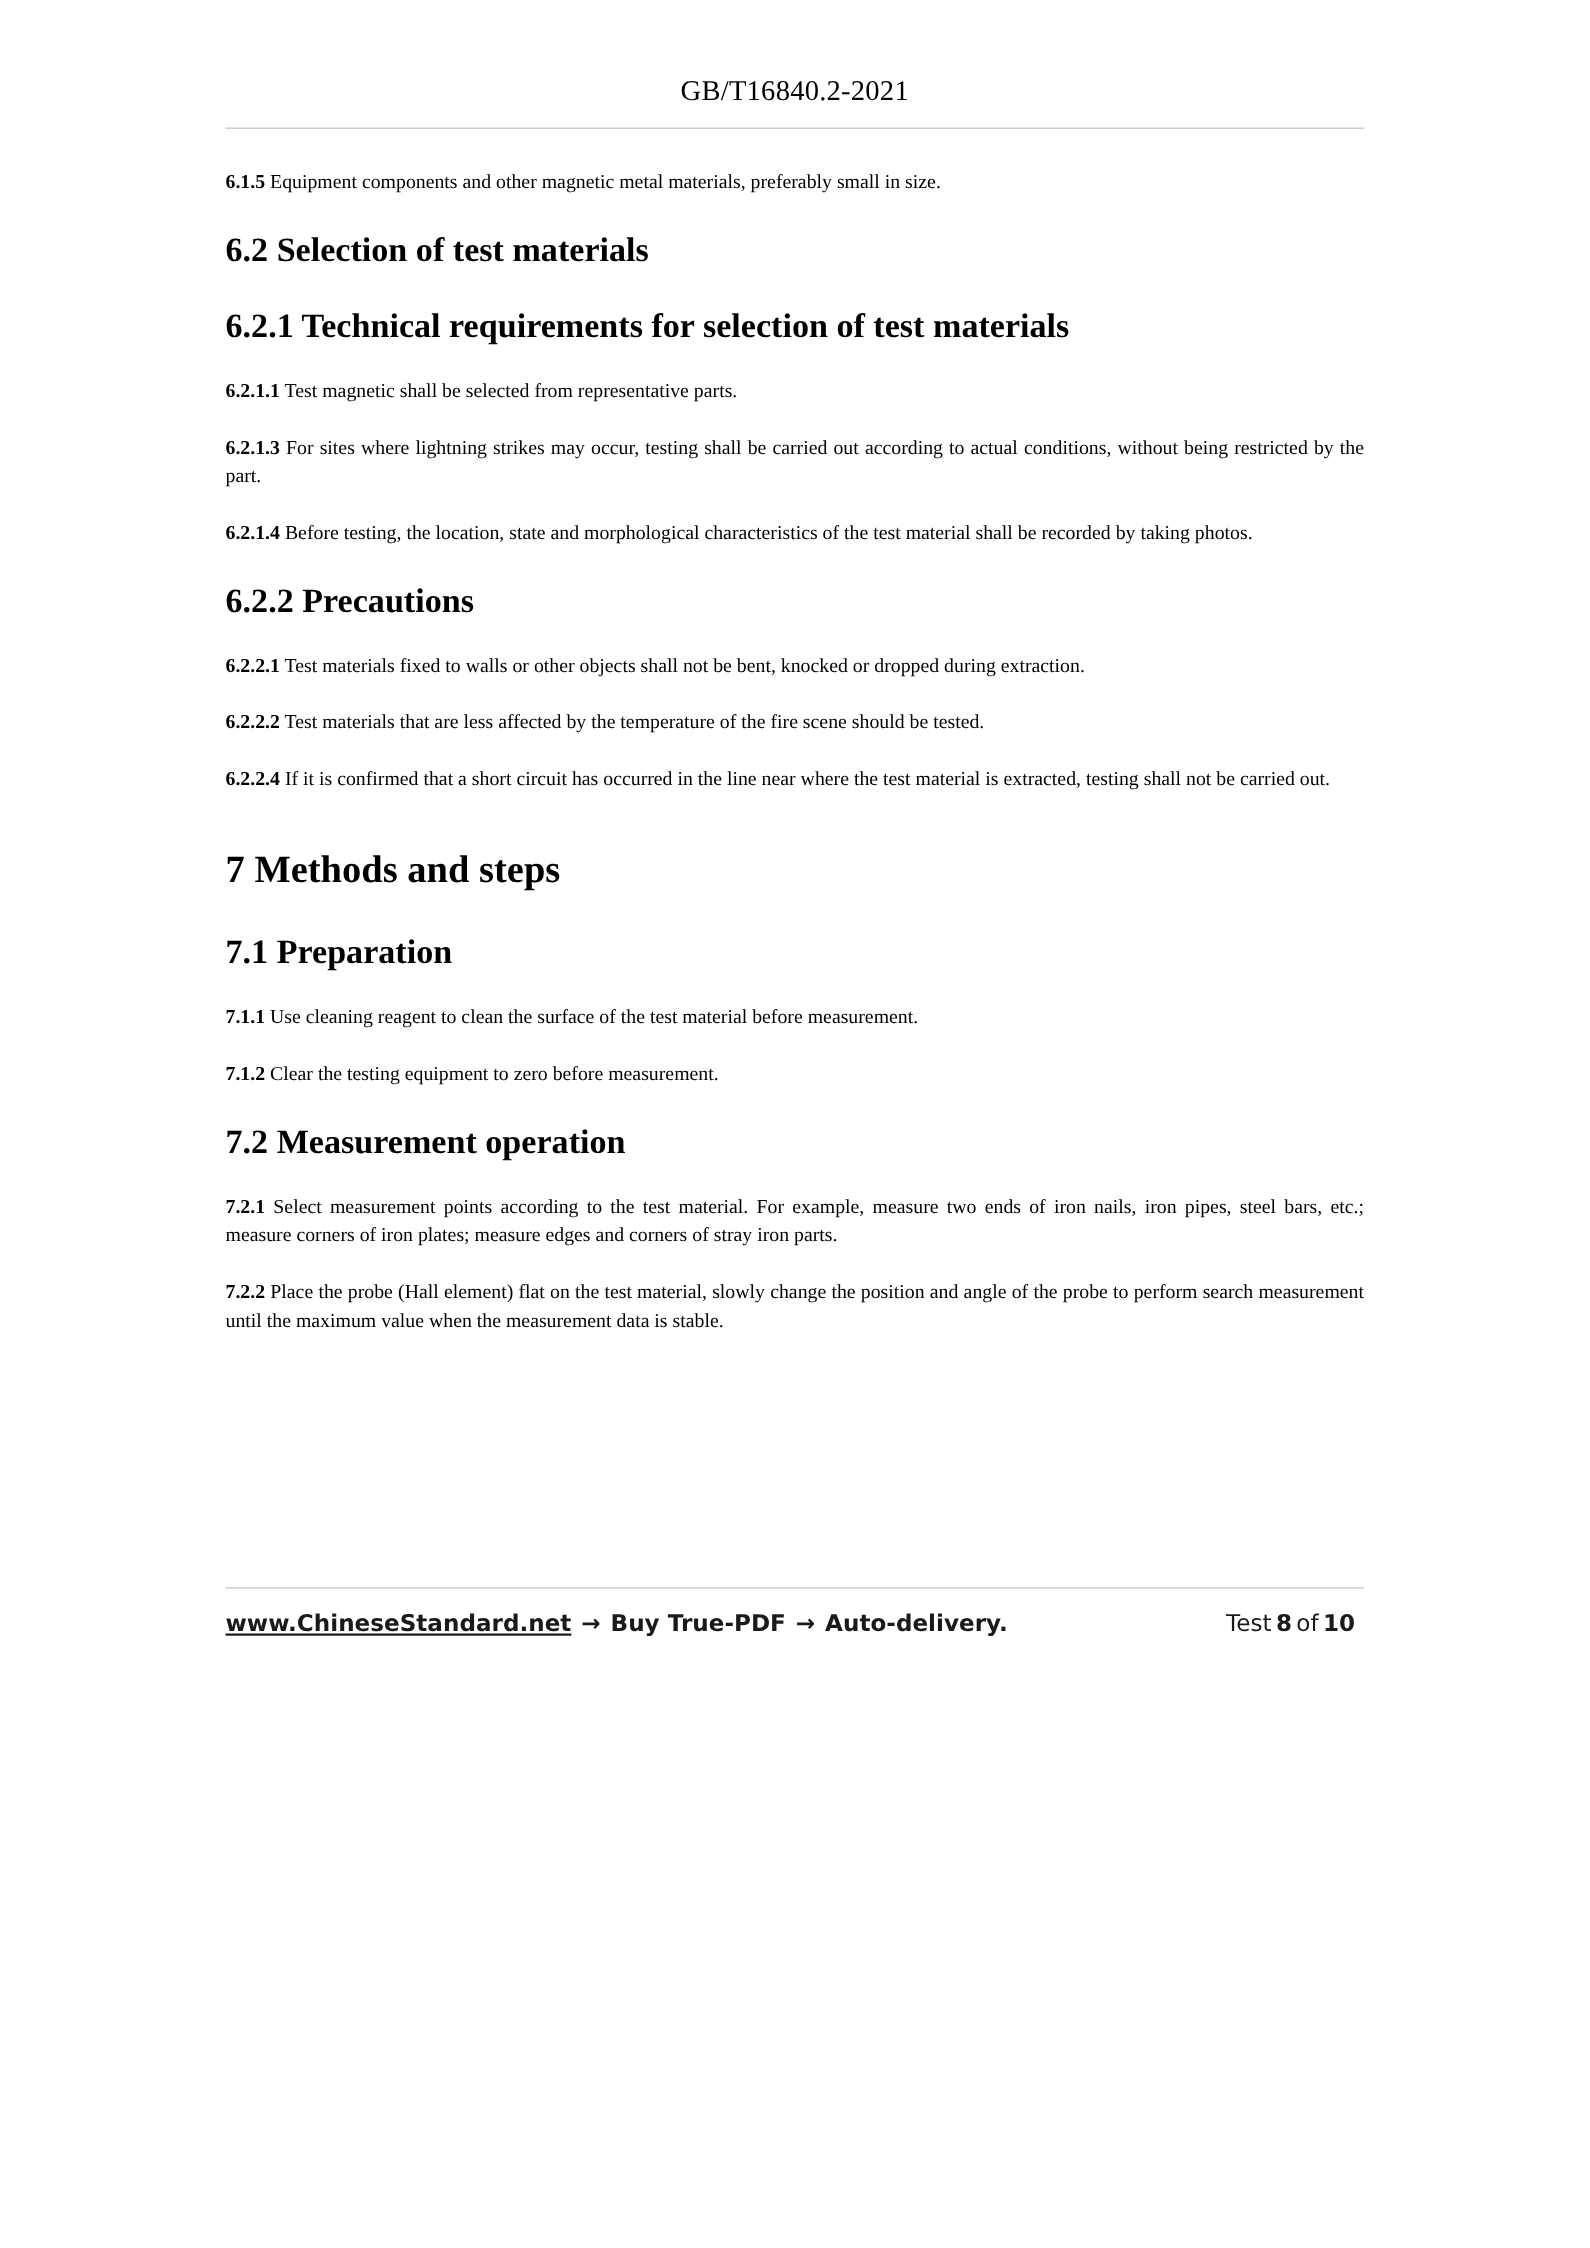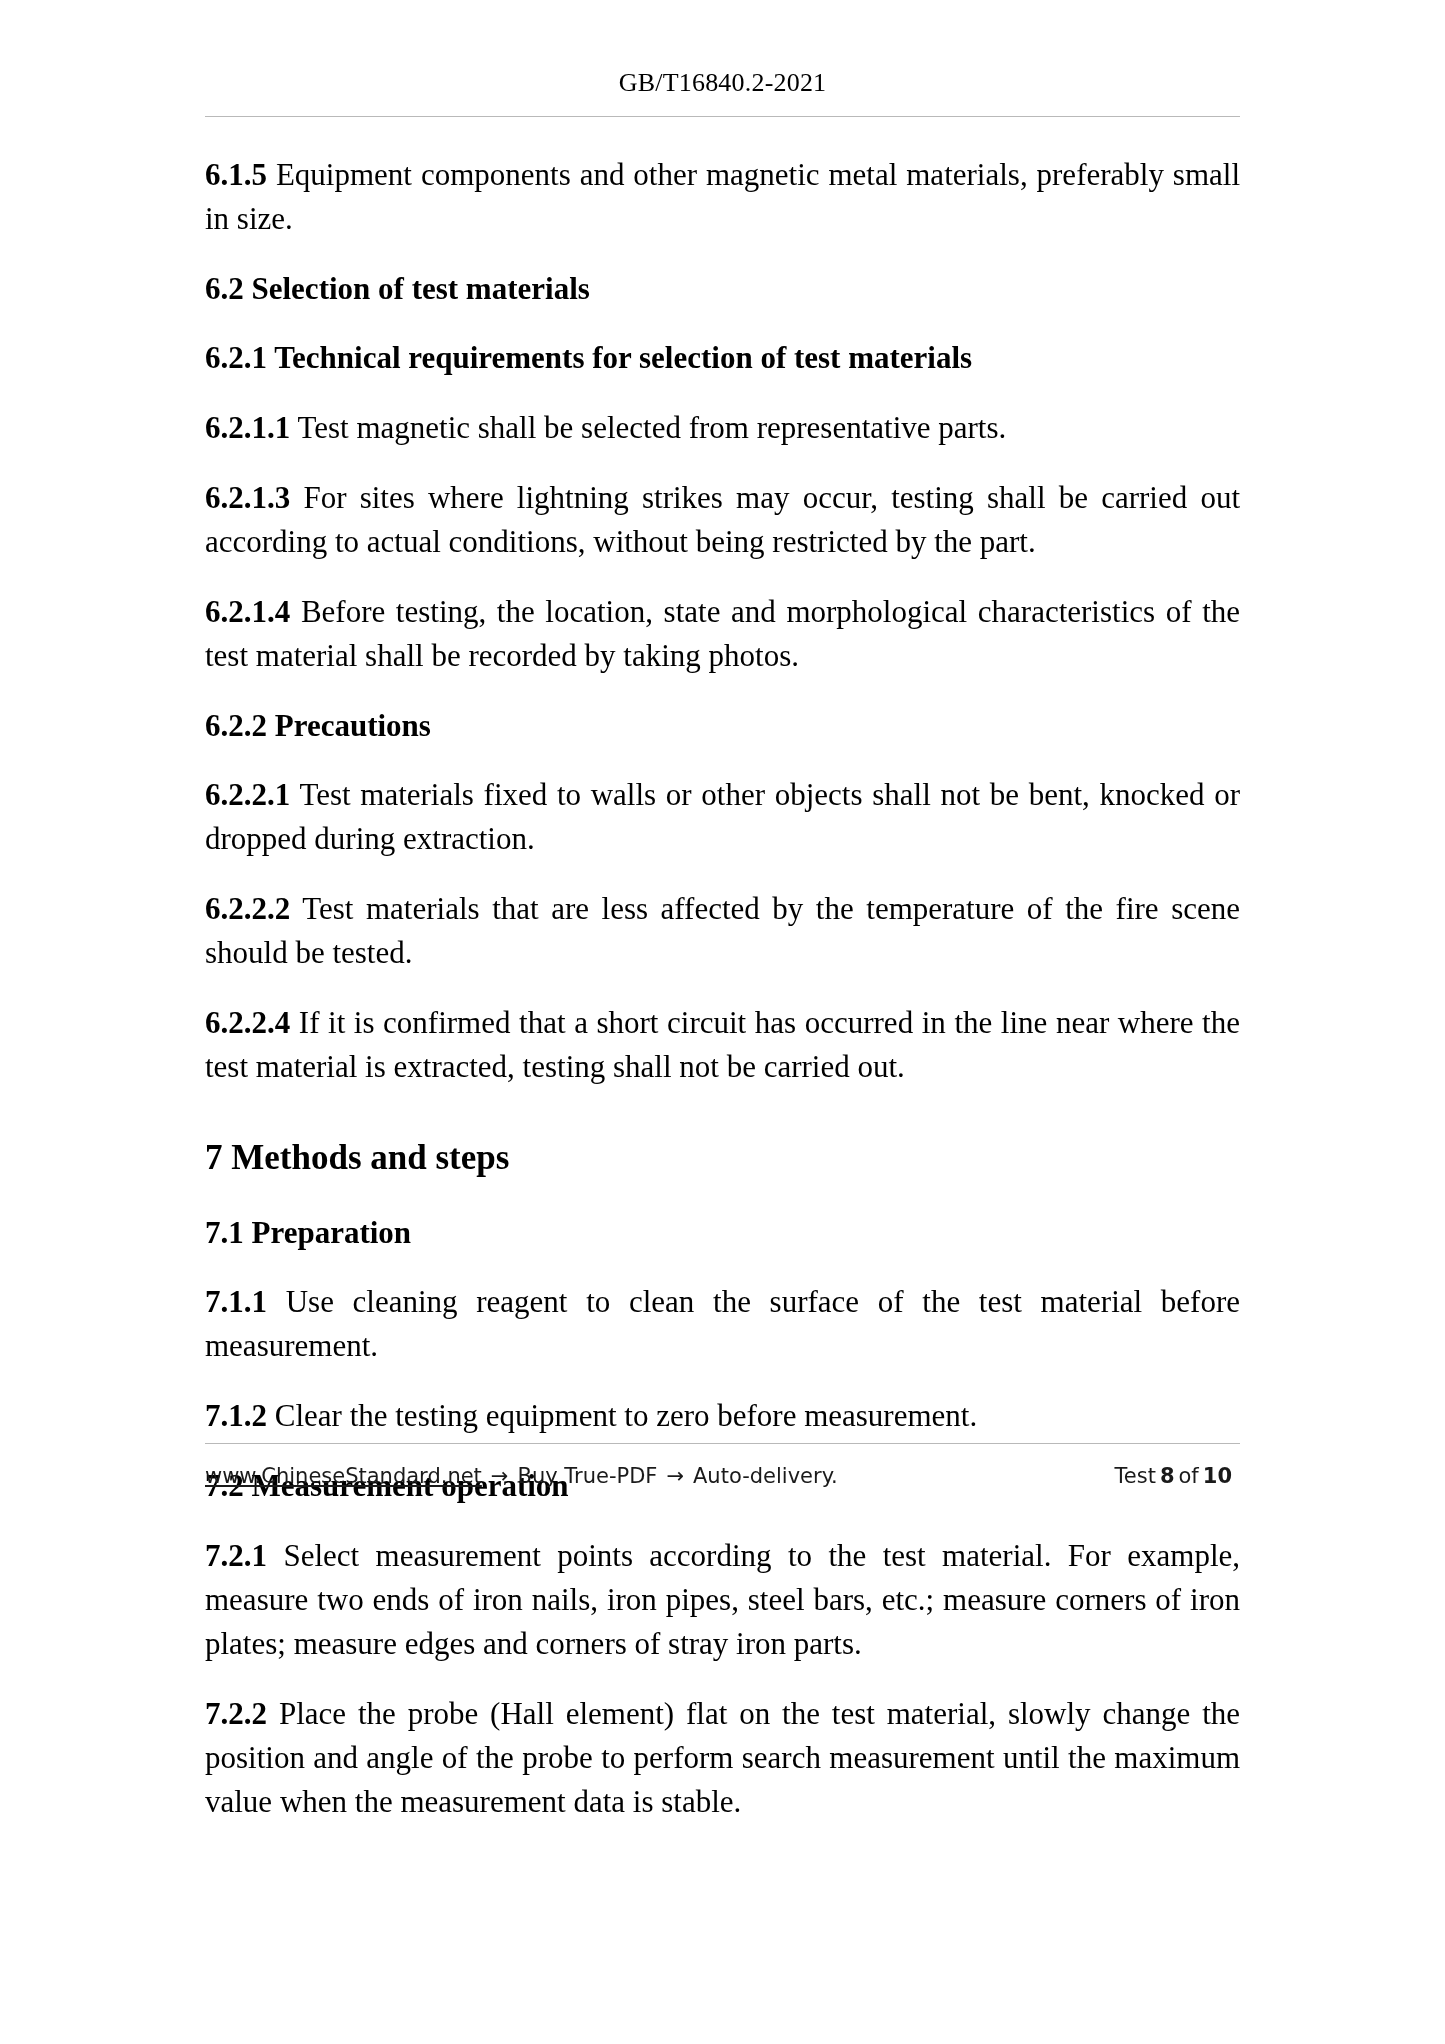--- a/index.html
+++ b/index.html
@@ -32,21 +32,21 @@
     width: 1035px;
     margin: 18px auto 0 auto;
     border-bottom: 1px solid #b9b9b9;
   }
   .content {
     width: 1035px;
     margin: 0 auto;
     padding-top: 36px;
   }
   p.para {
-    font-size: 31px;
+    font-size: 18px;
     line-height: 1.42;
     text-align: justify;
     margin: 0 0 26px 0;
   }
   .num {
     font-weight: bold;
   }
   p.heading {
     font-size: 31px;
     font-weight: bold;
@@ -76,20 +76,21 @@
     align-items: baseline;
     font-family: "DejaVu Sans", sans-serif;
     font-size: 21px;
     color: #1a1a1a;
   }
   .footer-left {
     display: flex;
     align-items: baseline;
     gap: 9px;
     flex: 1;
+    font-weight: bold;
   }
   .footer-link {
     text-decoration: underline;
     color: #1a1a1a;
   }
   .arrow {
     font-family: "DejaVu Sans", sans-serif;
   }
   .footer-right {
     margin-left: auto;

